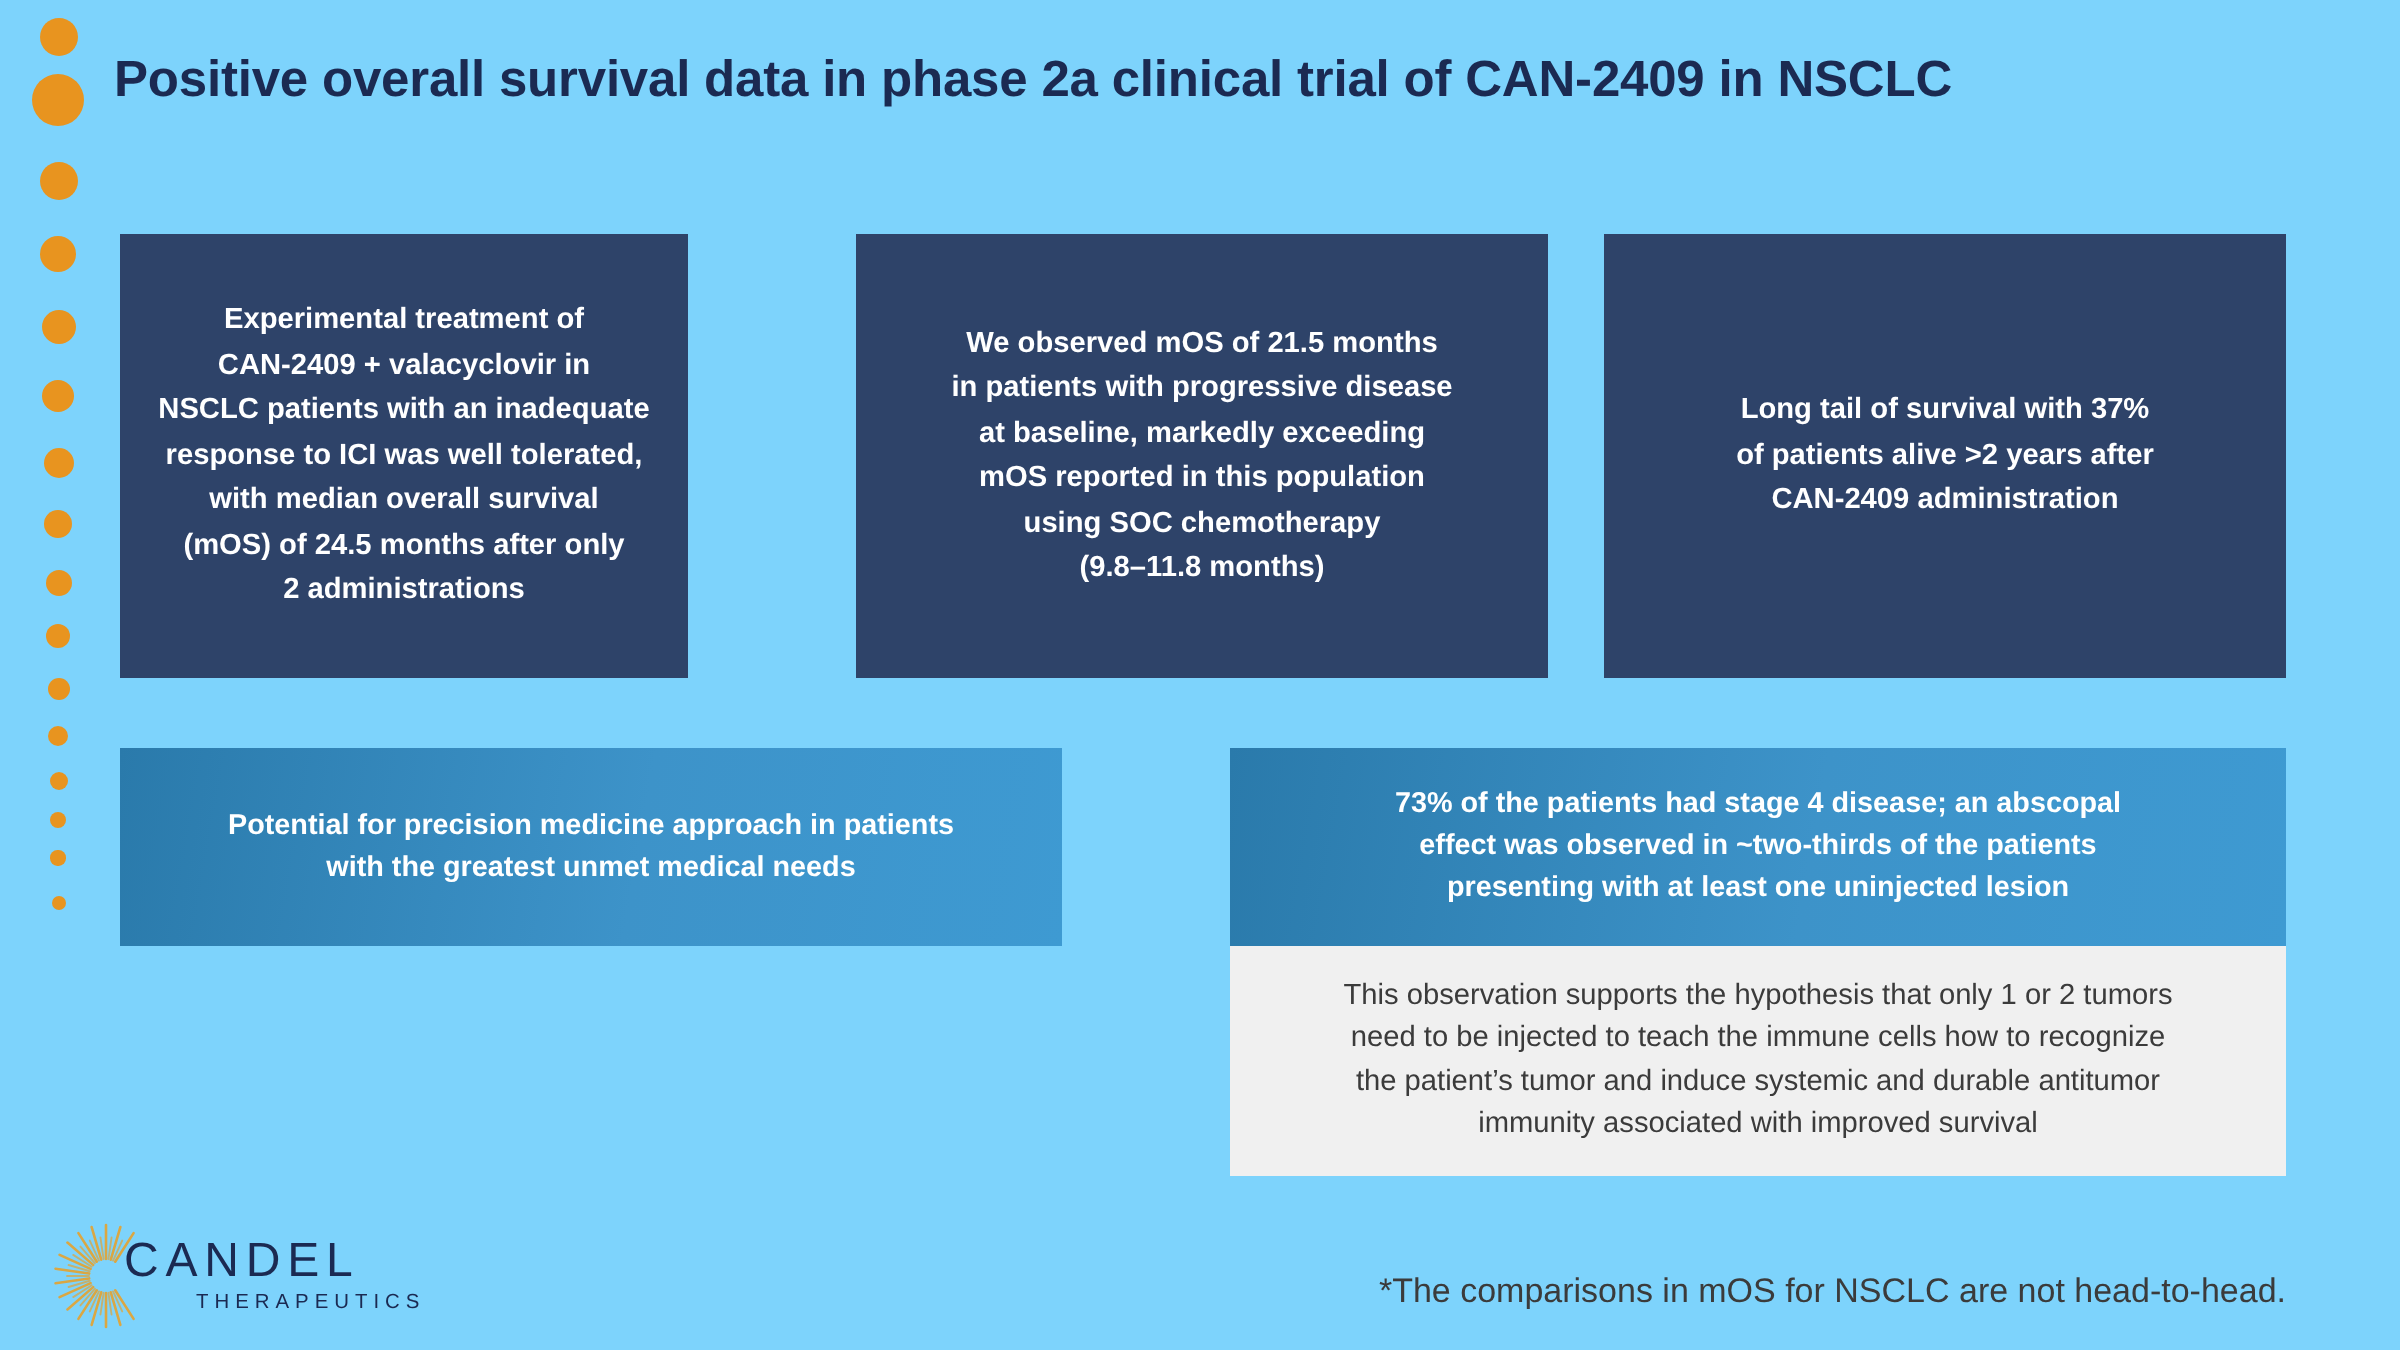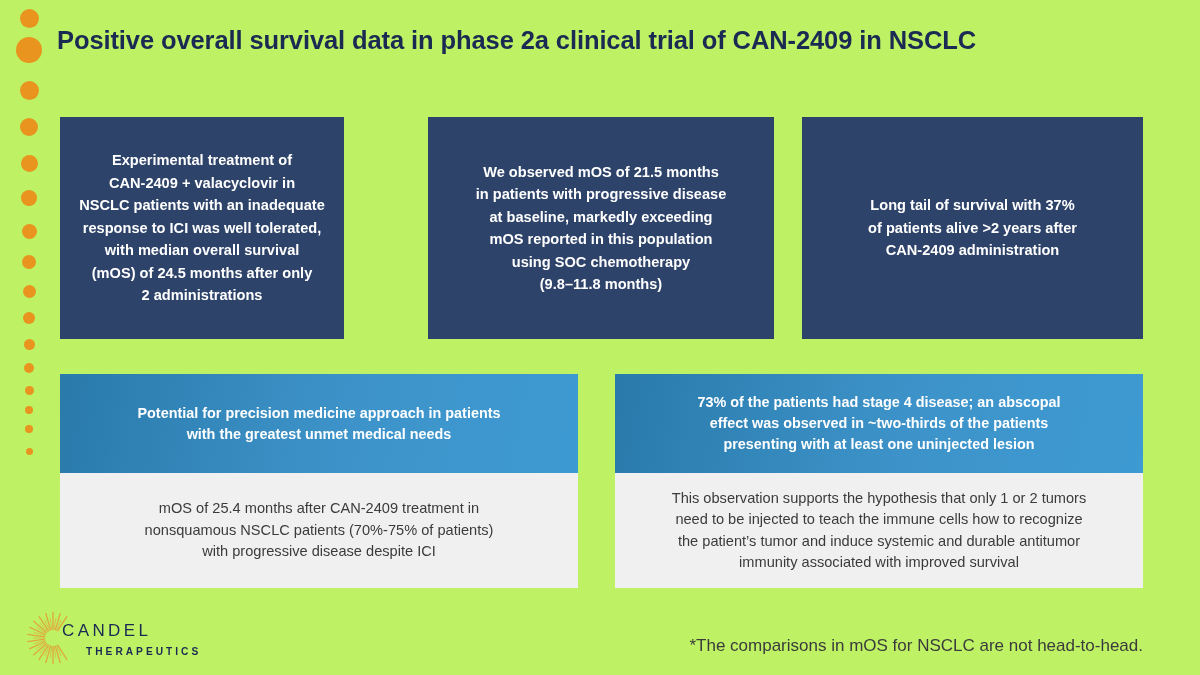--- a/index.html
+++ b/index.html
@@ -14,21 +14,21 @@
     overflow: hidden;
     font-family: "Liberation Sans", sans-serif;
     -webkit-font-smoothing: antialiased;
   }
 
   #slide {
     position: absolute;
     left: 0; top: 0;
     width: 1200px;
     height: 675px;
-    background: #bef264;
+    background: #7dd3fc;
   }
 
   
   #dot-column {
     position: absolute;
     left: 0;
     top: 0;
     width: 58px;
     height: 675px;
   }
@@ -107,21 +107,21 @@
     padding: 4px 18px;
   }
   .gcard-body .gcard-text {
     color: #3b3b3b;
     font-size: 14.6px;
     line-height: 21.5px;
     font-weight: normal;
     text-align: center;
     white-space: pre-line;
   }
-  #gcard-left  { left: 60px;  width: 518px; }
+  #gcard-left  { left: 60px;  width: 471px; }
   #gcard-right { left: 615px; width: 528px; }
 
   
   #logo {
     position: absolute;
     left: 26px;
     top: 609px;
     width: 170px;
     height: 58px;
   }
@@ -132,34 +132,34 @@
     width: 54px;
     height: 54px;
   }
   #logo-wordmark {
     position: absolute;
     left: 36px;
     top: 9px;
     width: 134px;
   }
   #logo-name {
-    font-size: 17px;
+    font-size: 24px;
     letter-spacing: 3.4px;
     color: #1b2a52;
     font-weight: normal;
     line-height: 25px;
   }
   #logo-tagline {
     font-size: 10.2px;
     letter-spacing: 3.0px;
     color: #1b2a52;
-    font-weight: bold;
+    font-weight: normal;
     line-height: 14px;
     margin-top: 2px;
-    margin-left: 24px;
+    margin-left: 36px;
   }
 
   #footnote {
     position: absolute;
     right: 57px;
     top: 636px;
     font-size: 17px;
     color: #3b3b3b;
     text-align: left;
     line-height: 19px;
@@ -213,25 +213,20 @@
   <div class="navy-box" id="navy-box-3">
     <div class="navy-text">Long tail of survival with 37%
 of patients alive &gt;2 years after
 CAN-2409 administration</div>
   </div>
 
   <div class="gcard" id="gcard-left">
     <div class="gcard-header">
       <div class="gcard-title">Potential for precision medicine approach in patients
 with the greatest unmet medical needs</div>
-    </div>
-    <div class="gcard-body">
-      <div class="gcard-text">mOS of 25.4 months after CAN-2409 treatment in
-nonsquamous NSCLC patients (70%-75% of patients)
-with progressive disease despite ICI</div>
     </div>
   </div>
 
   <div class="gcard" id="gcard-right">
     <div class="gcard-header">
       <div class="gcard-title">73% of the patients had stage 4 disease; an abscopal
 effect was observed in ~two-thirds of the patients
 presenting with at least one uninjected lesion</div>
     </div>
     <div class="gcard-body">

